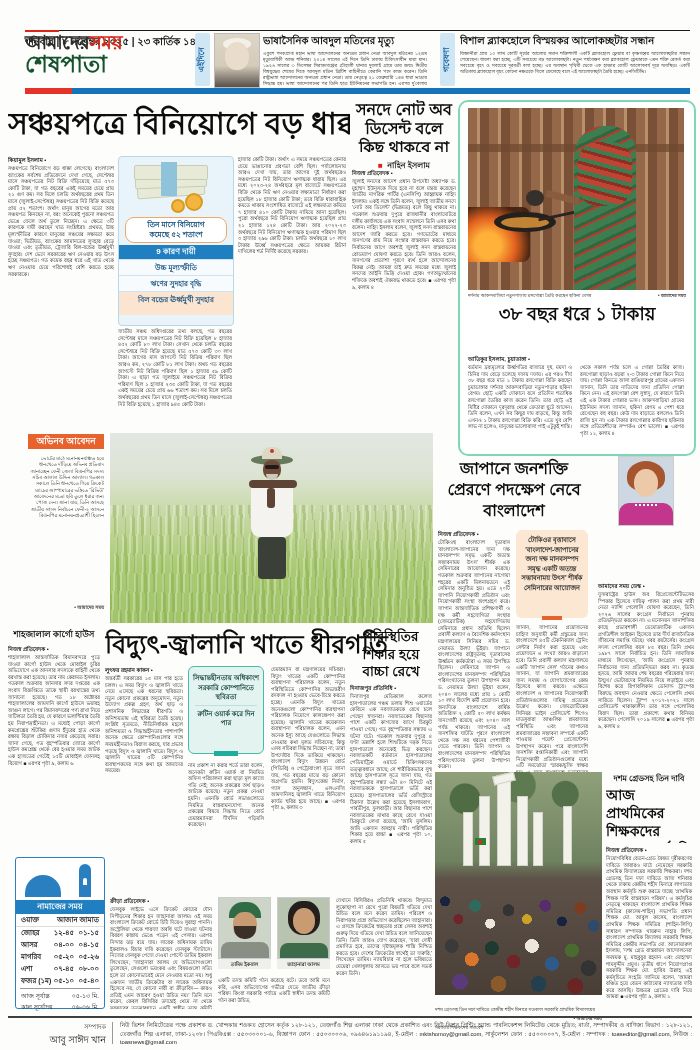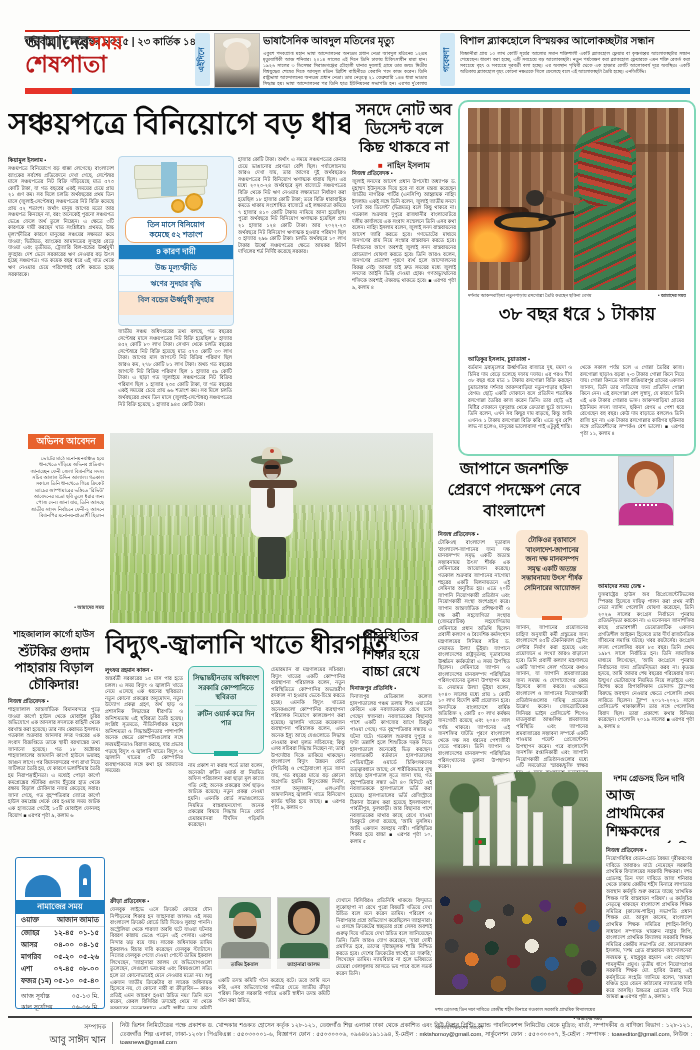--- a/index.html
+++ b/index.html
@@ -131,21 +131,21 @@
 <div class="page">
 
   <div class="ab rule" style="left:25px;top:30px;width:665px;height:1px;"></div>
   <div class="ab" style="left:25px;top:34px;font-size:10px;font-weight:600;color:#111;">শনিবার | ৮ নভেম্বর ২০২৫ | ২৩ কার্তিক ১৪৩২</div>
 
   <div class="ab" style="left:25px;top:30px;width:165px;">
     <div style="width:34px;height:2px;background:#d62718;margin-bottom:1px;"></div>
     <div style="font-size:19px;font-weight:800;line-height:1.05;letter-spacing:-0.5px;">
       <span style="color:#2b2b2b;">আমাদের</span><span style="color:#d62718;">সময়</span>
     </div>
-    <div style="font-size:23px;font-weight:800;color:#b91c1c;line-height:1.0;">শেষপাতা</div>
+    <div style="font-size:23px;font-weight:800;color:#14532d;line-height:1.0;">শেষপাতা</div>
   </div>
 
   <div class="ab" style="left:195px;top:33px;width:232px;height:53px;">
     <div class="ab tab" style="left:0;top:0;width:15px;height:53px;">এইদিনে</div>
     <div class="ab brief-photo" style="left:19px;top:0;width:44px;height:53px;">
       <div class="bp-hair"></div>
       <div class="bp-head"></div>
     </div>
     <div class="ab" style="left:68px;top:0;width:164px;height:53px;overflow:hidden;">
       <div class="hd" style="font-size:10px;white-space:nowrap;overflow:hidden;">ভাষাসৈনিক আবদুল মতিনের মৃত্যু</div>
@@ -264,21 +264,20 @@
     <div class="hair"></div>
     <div class="face"></div>
     <div class="suit"></div>
     <div class="pearl"></div>
   </div>
   <div class="ab by" style="left:598px;top:582px;width:96px;">আমাদের সময় ডেস্ক •</div>
   <div class="ab bt" style="left:598px;top:591px;width:96px;height:177px;">যুক্তরাষ্ট্রের হাউস অব রিপ্রেজেন্টেটিভসের স্পিকার হিসেবে দায়িত্ব পালন করা প্রথম নারী নেতা ন্যান্সি পেলোসি ঘোষণা করেছেন, তিনি ২০২৬ সালের কংগ্রেস নির্বাচনে পুনরায় প্রতিদ্বন্দ্বিতা করবেন না। এ মনোনয়ন জানাশক্তির কাছে প্রভাবশালী ডেমোক্র্যাটিক একজন প্রগতিশীল আইকন হিসেবে তার দীর্ঘ রাজনৈতিক জীবনের সমাপ্তি ঘটছে। খবর রয়টার্সের। কংগ্রেস সদস্য পেলোসির বয়স ৮৫ বছর। তিনি প্রথম ১৯৮৭ সালে নির্বাচিত হন। তিনি সামাজিক মাধ্যমে লিখেছেন, 'আমি কংগ্রেসে পুনরায় নির্বাচনের জন্য প্রতিদ্বন্দ্বিতা করব না। কৃতজ্ঞ হৃদয়ে, আমি আমার শেষ বছরের পরিষেবার জন্য উন্মুখ।' ভোটারদের নিয়মিত নিয়ে লড়াইয়ে এবং বিশেষ করে রিপাবলিকান ডোনাল্ড ট্রাম্পের বিরুদ্ধে অবস্থান নেওয়ার ক্ষেত্রে পেলোসি প্রথম সারিতে ছিলেন। ট্রাম্প ২০১৭-২০২১ সালে প্রেসিডেন্ট থাকাকালীন তার সঙ্গে পেলোসির বিবাদ ছিল। তারা প্রকাশ্যে কথার বিনিময় করেছেন। পেলোসি ২০১৯ সালের ■ এরপর পৃষ্ঠা ৯, কলাম ৪</div>
 
   <div class="ab" style="left:8px;top:628px;width:92px;height:227px;overflow:hidden;">
     <div class="hd ctr" style="font-size:8.5px;">শাহজালাল কার্গো হাউস</div>
-    <div class="hd ctr" style="font-size:13px;line-height:1.25;height:50px;overflow:hidden;margin-top:2px;">শুঁটকির গুদাম পাহারায় বিড়াল চৌকিদার!</div>
     <div class="by" style="margin-top:3px;">নিজস্ব প্রতিবেদক •</div>
     <div class="bt" style="height:152px;">শাহজালাল আন্তর্জাতিক বিমানবন্দরে পুড়ে যাওয়া কার্গো হাউস থেকে মোবাইল চুরির অভিযোগে এক আনসার সদস্যকে বাহিনী থেকে বরখাস্ত করা হয়েছে। তার নাম কেরামত ইসলাম। গতকাল শুক্রবার আনসার সদর দপ্তরের এক সংবাদ বিজ্ঞপ্তিতে তাকে স্থায়ী বরখাস্তের তথ্য জানানো হয়েছে। গত ১৮ অক্টোবর শাহজালালের আমদানি কার্গো হাউসে ভয়াবহ আগুন লাগে। পর বিমানবন্দরের পণ্য রাখা নিয়ে জটিলতা তৈরি হয়, যে কারণে ভলান্টিয়ার তৈরি হয় নিরাপত্তাহীনতা। এ মধ্যেই পোড়া কার্গো কমপ্লেক্সের শুঁটকির গুদাম ইঁদুরের হাত থেকে রক্ষায় বিড়াল চৌকিদার নজর কেড়েছে সবার। জানা গেছে, গত বৃহস্পতিবার জোরে কার্গো হাউস কমপ্লেক্স থেকে বের হওয়ার সময় আটক এক হাজতের গেটেই ১৫টি মোবাইল ফোনসহ বিয়োগ ■ এরপর পৃষ্ঠা ৯, কলাম ৬</div>
   </div>
 
   <div class="ab hd" style="left:105px;top:626px;width:328px;height:36px;font-size:25px;line-height:36px;white-space:nowrap;overflow:hidden;">বিদ্যুৎ-জ্বালানি খাতে ধীরগতি</div>
   <div class="ab" style="left:105px;top:666px;width:78px;height:189px;overflow:hidden;">
     <div class="by">লুৎফর রহমান কাকন •</div>
     <div class="bt" style="height:179px;">অন্তর্বর্তী সরকারের ১৫ মাস পার হতে চলল। এ সময় বিদ্যুৎ ও জ্বালানি খাতে নেমে এসেছে এক ধরনের স্থবিরতা। নতুন কোনো প্রকল্পের অনুমোদন, নতুন উদ্যোগ প্রকল্প গ্রহণ, অর্থ ছাড় ও প্রশাসনিক সিদ্ধান্তের ধীরগতি ও অনিশ্চয়তায় এই স্থবিরতা তৈরি হয়েছ। সংশ্লিষ্ট সূত্রমতে, নীতিনির্ধারক মহলে অনিশ্চয়তা ও সিদ্ধান্তহীনতার পাশাপাশি অনেক ক্ষেত্রে কোম্পানিগুলোর সঙ্গে সমন্বয়হীনতাও বিরাজ করছে, যার প্রভাব পড়ছে বিদ্যুৎ ও জ্বালানি খাতে। বিদ্যুৎ ও জ্বালানি খাতের ৫টি কোম্পানির ব্যবস্থাপকদের সঙ্গে কথা হয় আমাদের সময়ের।</div>
   </div>
   <div class="ab tealq" style="left:188px;top:666px;width:76px;height:88px;padding-top:6px;box-sizing:border-box;">

